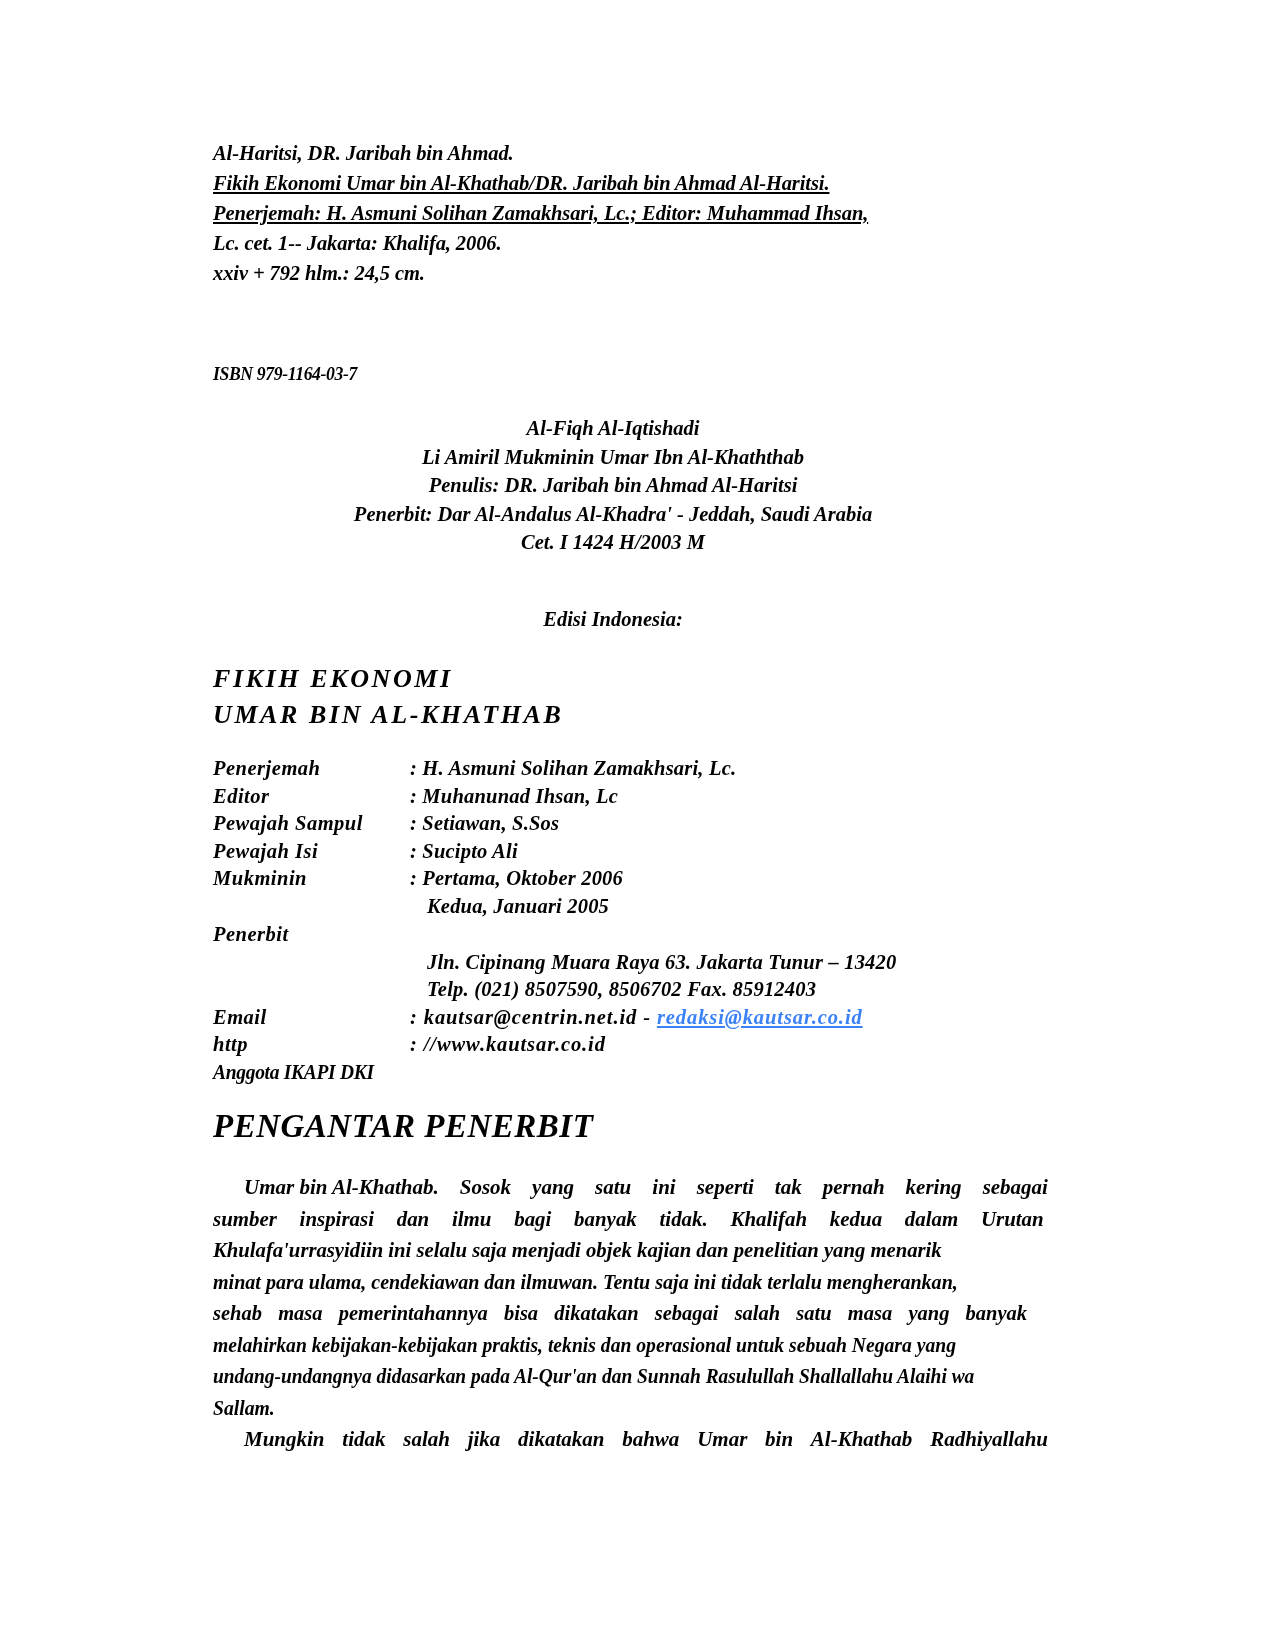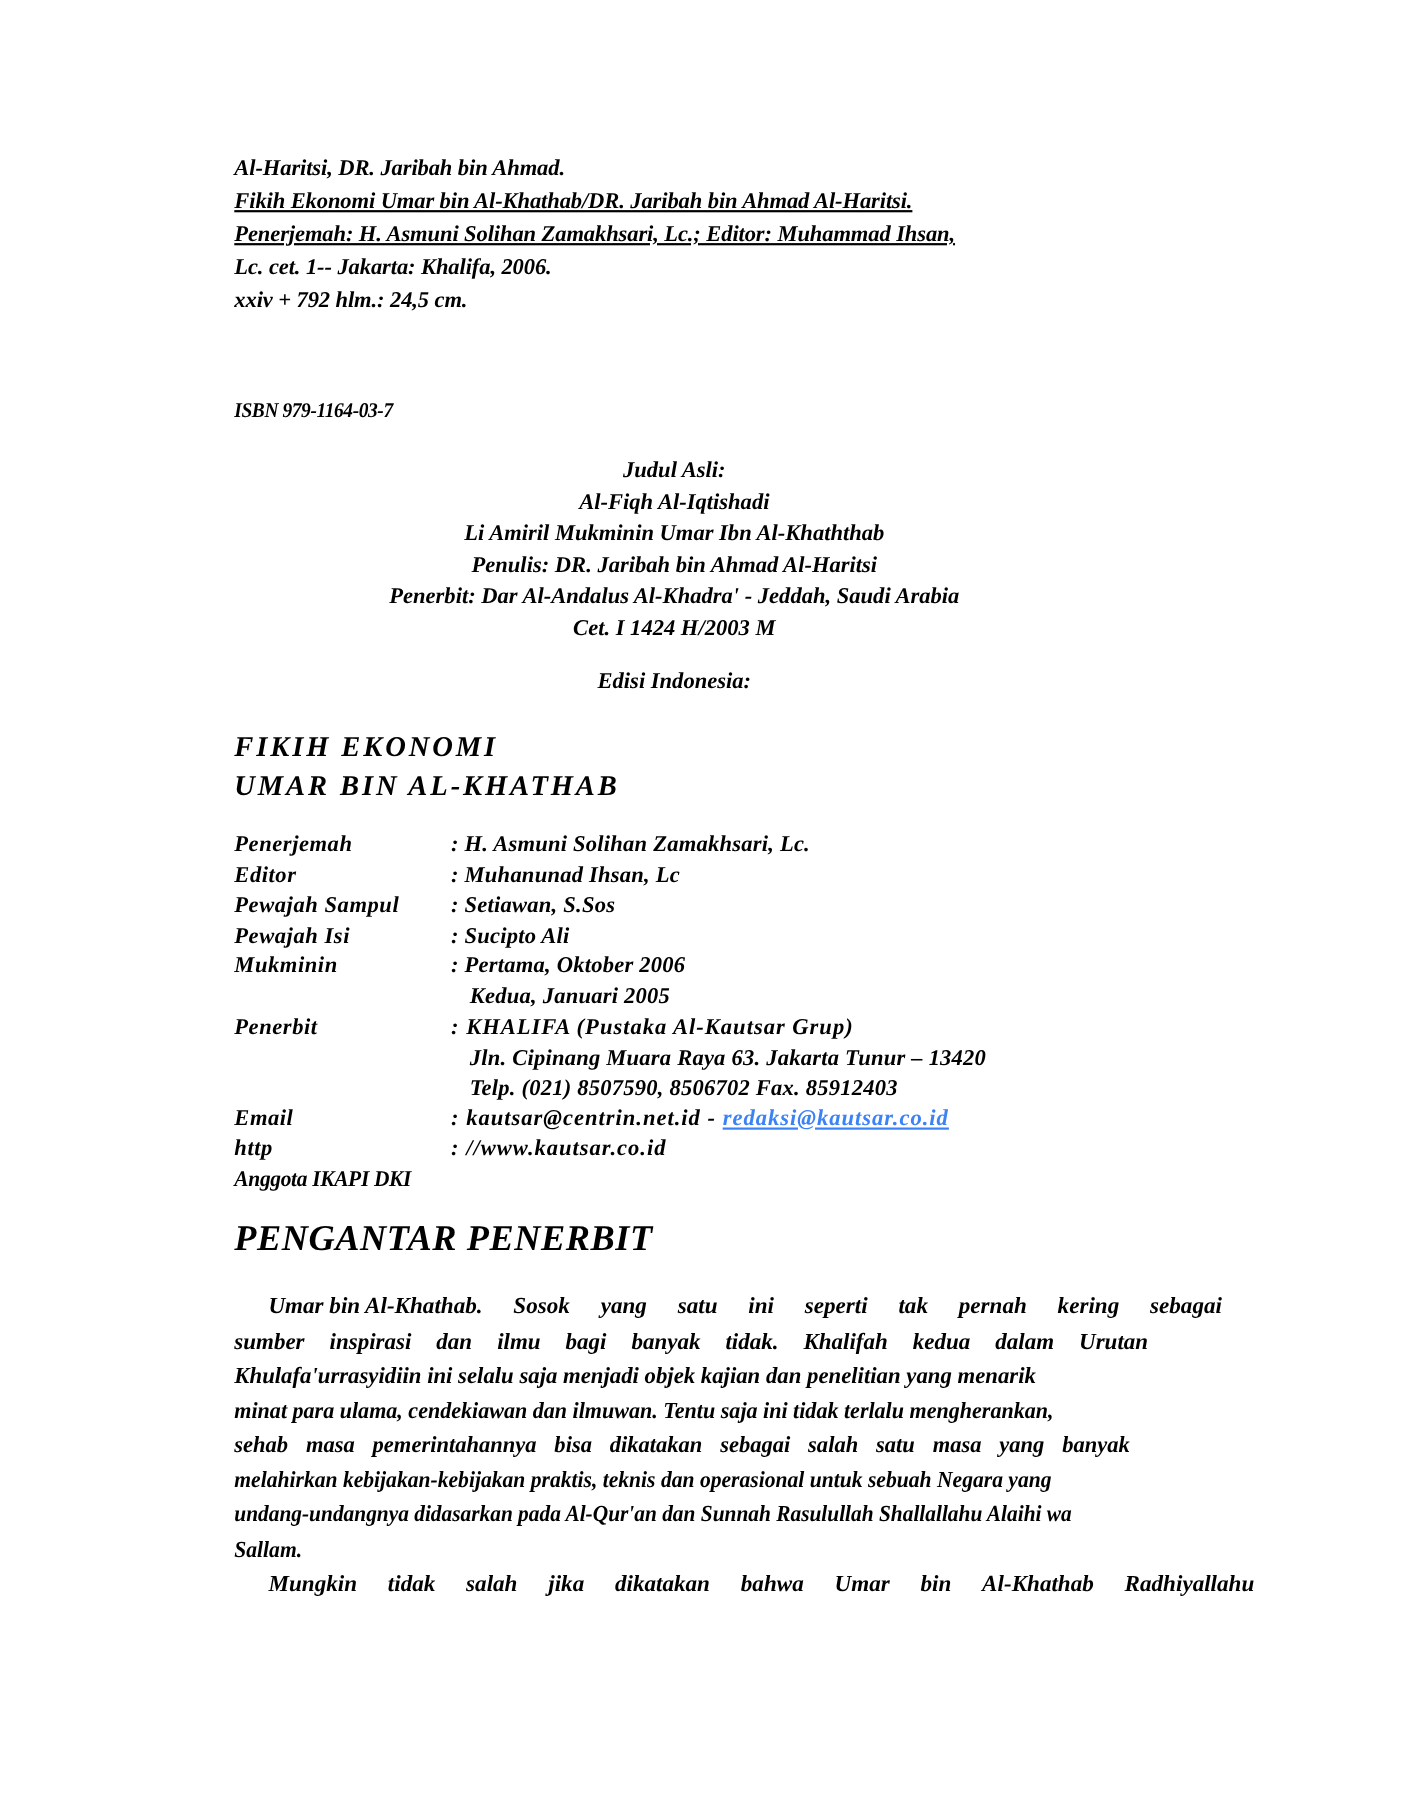--- a/index.html
+++ b/index.html
@@ -185,21 +185,21 @@
   }
   .body-line.j {
     display: flex;
     justify-content: space-between;
     white-space: nowrap;
   }
   .body-line.j > span { display: inline-block; }
   .body-line.indent { padding-left: 31px; }
 
   
-  .sq1 { transform: scaleX(1.00); gap: 28px; }
+  .sq1 { transform: scaleX(1.00); }
   .sq2 { transform: scaleX(0.995); }
   .sq3 { transform: scaleX(0.985); }
   .sq4 { transform: scaleX(0.955); }
   .sq5 { transform: scaleX(0.975); }
   .sq6 { transform: scaleX(0.935); }
   .sq7 { transform: scaleX(0.925); }
 </style>
 </head>
 <body>
 
@@ -211,21 +211,20 @@
       <div class="kdt-line just two">Fikih Ekonomi Umar bin Al-Khathab/DR. Jaribah bin Ahmad Al-Haritsi.</div>
       <div class="kdt-line just two">Penerjemah: H. Asmuni Solihan Zamakhsari, Lc.; Editor: Muhammad Ihsan,</div>
       <div class="kdt-line">Lc. cet. 1-- Jakarta: Khalifa, 2006.</div>
       <div class="kdt-line">xxiv + 792 hlm.: 24,5 cm.</div>
     </div>
   </div>
 
   <div id="isbn-line">ISBN 979-1164-03-7</div>
 
   <div id="original-block">
-    <div class="oline">Judul Asli:</div>
     <div class="oline">Al-Fiqh Al-Iqtishadi</div>
     <div class="oline">Li Amiril Mukminin Umar Ibn Al-Khaththab</div>
     <div class="oline">Penulis: DR. Jaribah bin Ahmad Al-Haritsi</div>
     <div class="oline">Penerbit: Dar Al-Andalus Al-Khadra' - Jeddah, Saudi Arabia</div>
     <div class="oline">Cet. I 1424 H/2003 M</div>
   </div>
 
   <div id="edisi-line">Edisi Indonesia:</div>
 
   <div id="main-title">
@@ -260,21 +259,20 @@
       <div class="credit-value">: Pertama, Oktober 2006</div>
     </div>
 
     <div class="credit-row">
       <div class="credit-label"></div>
       <div class="credit-value cont">Kedua, Januari 2005</div>
     </div>
 
     <div class="credit-row" id="row-penerbit">
       <div class="credit-label">Penerbit</div>
-      <div class="credit-value wide">: KHALIFA (Pustaka Al-Kautsar Grup)</div>
     </div>
 
     <div class="credit-row">
       <div class="credit-label"></div>
       <div class="credit-value cont">Jln. Cipinang Muara Raya 63. Jakarta Tunur – 13420</div>
     </div>
 
     <div class="credit-row">
       <div class="credit-label"></div>
       <div class="credit-value cont">Telp. (021) 8507590, 8506702 Fax. 85912403</div>

